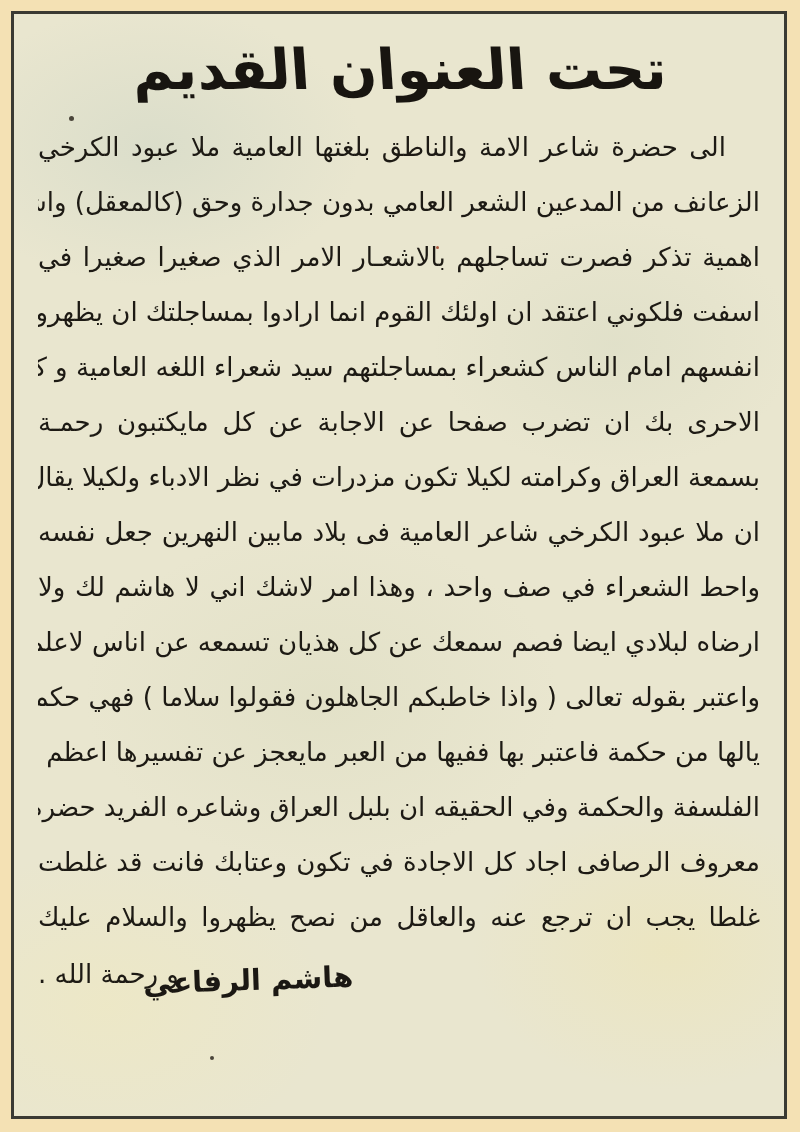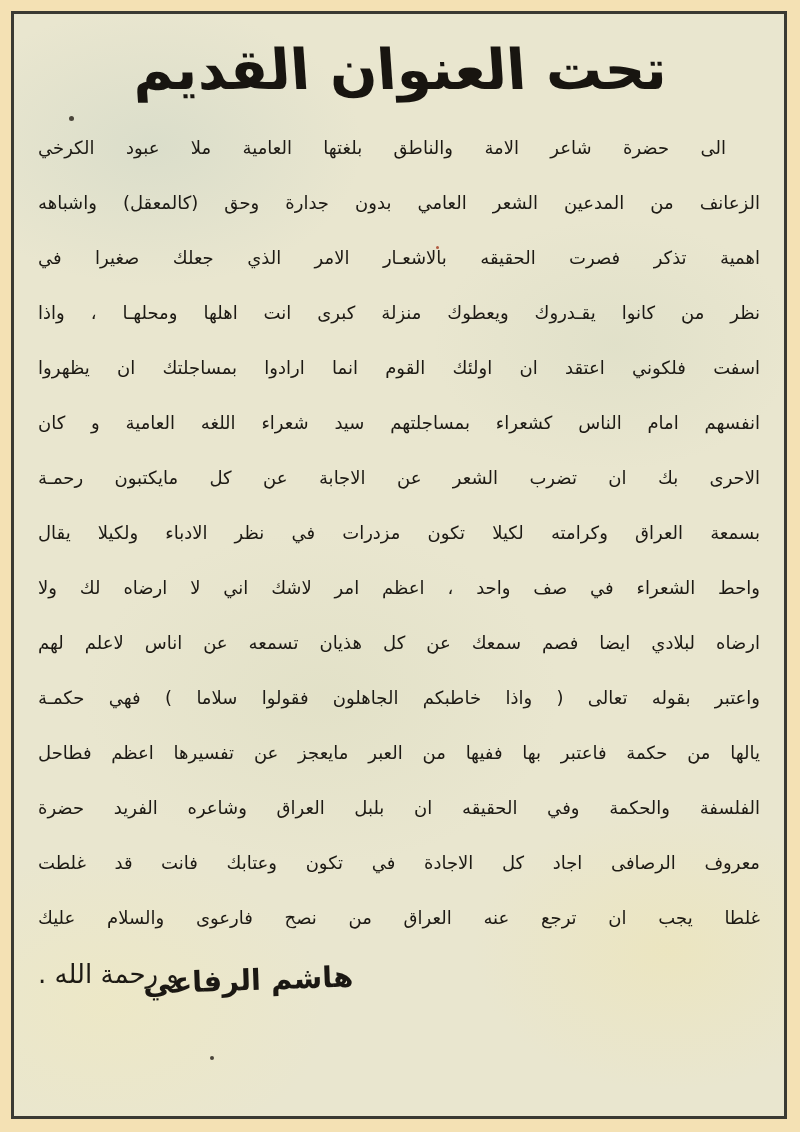--- a/index.html
+++ b/index.html
@@ -35,21 +35,21 @@
     font-weight: bold;
     color: #181510;
     height: 100px;
     line-height: 100px;
     letter-spacing: -2px;
     transform: skewX(4deg);
   }
   .letter-body {
     direction: rtl;
     color: #1d1a14;
-    font-size: 18px;
+    font-size: 26px;
     font-weight: 500;
   }
   .body-line {
     height: 55px;
     line-height: 55px;
     text-align: justify;
     text-align-last: justify;
     white-space: nowrap;
     overflow: hidden;
   }
@@ -79,33 +79,33 @@
 <body>
 
 <div class="photo-frame">
   <div class="page">
 
     <h1 class="title">تحت العنوان القديم</h1>
 
     <div class="letter-body" dir="rtl">
       <div class="body-line indent-first">الى حضرة شاعر الامة والناطق بلغتها العامية ملا عبود الكرخي</div>
       <div class="body-line">الزعانف من المدعين الشعر العامي بدون جدارة وحق (كالمعقل) واشباهه</div>
-      <div class="body-line">اهمية تذكر فصرت الحقيقه بالاشعـار الامر الذي جعلك صغيرا في</div>
-      <div class="body-line">نظر من كانوا يقـدروك ويعطوك منزلة كبرى انت اهلها ومحلهـا ، واذا</div>
+      <div class="body-line">اهمية تذكر فصرت تساجلهم بالاشعـار الامر الذي صغيرا صغيرا في</div>
       <div class="body-line">اسفت فلكوني اعتقد ان اولئك القوم انما ارادوا بمساجلتك ان يظهروا</div>
       <div class="body-line">انفسهم امام الناس كشعراء بمساجلتهم سيد شعراء اللغه العامية و كان</div>
-      <div class="body-line">الاحرى بك ان تضرب الشعر عن الاجابة عن كل مايكتبون رحمـة</div>
+      <div class="body-line">الاحرى بك ان تضرب صفحا عن الاجابة عن كل مايكتبون رحمـة</div>
       <div class="body-line">بسمعة العراق وكرامته لكيلا تكون مزدرات في نظر الادباء ولكيلا يقال</div>
-      <div class="body-line">واحط الشعراء في صف واحد ، اعظم امر لاشك اني لا ارضاه لك ولا</div>
+      <div class="body-line">ان ملا عبود الكرخي شاعر العامية فى بلاد مابين النهرين جعل نفسه</div>
+      <div class="body-line">واحط الشعراء في صف واحد ، وهذا امر لاشك اني لا هاشم لك ولا</div>
       <div class="body-line">ارضاه لبلادي ايضا فصم سمعك عن كل هذيان تسمعه عن اناس لاعلم لهم</div>
       <div class="body-line">واعتبر بقوله تعالى ( واذا خاطبكم الجاهلون فقولوا سلاما ) فهي حكمـة</div>
       <div class="body-line">يالها من حكمة فاعتبر بها ففيها من العبر مايعجز عن تفسيرها اعظم فطاحل</div>
       <div class="body-line">الفلسفة والحكمة وفي الحقيقه ان بلبل العراق وشاعره الفريد حضرة</div>
       <div class="body-line">معروف الرصافى اجاد كل الاجادة في تكون وعتابك فانت قد غلطت</div>
-      <div class="body-line">غلطا يجب ان ترجع عنه العراق من نصح فارعوى والسلام عليك</div>
+      <div class="body-line">غلطا يجب ان ترجع عنه والعاقل من نصح يظهروا والسلام عليك</div>
     </div>
 
     <div class="closing-row">
       <div class="closing-phrase">و رحمة الله .</div>
       <div class="signature">هاشم الرفاعي</div>
     </div>
 
     <span class="speck s1"></span>
     <span class="speck s2"></span>
     <span class="speck s3"></span>

